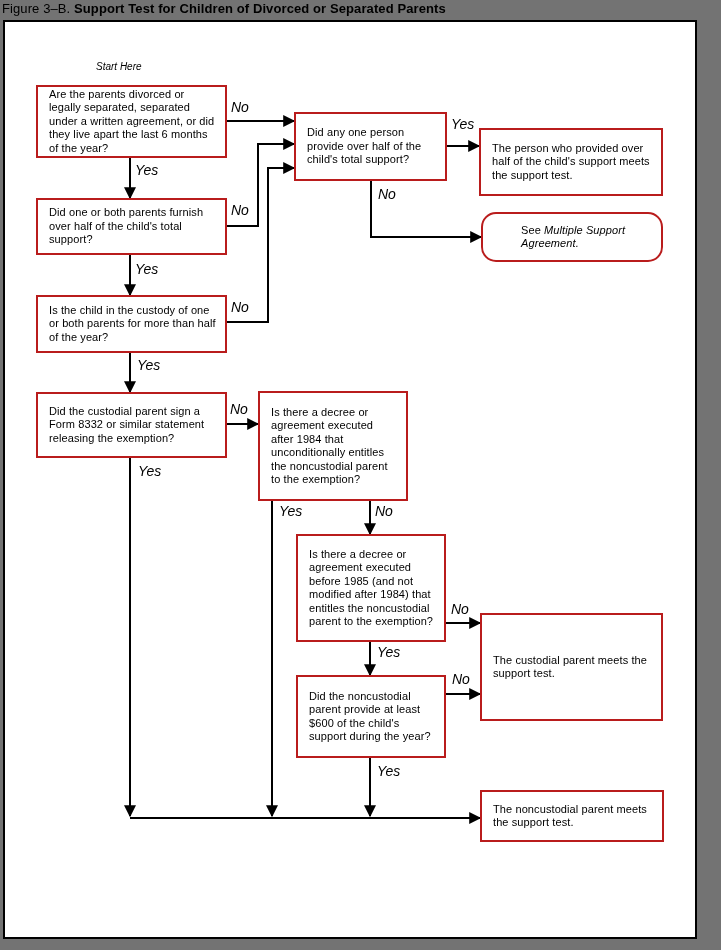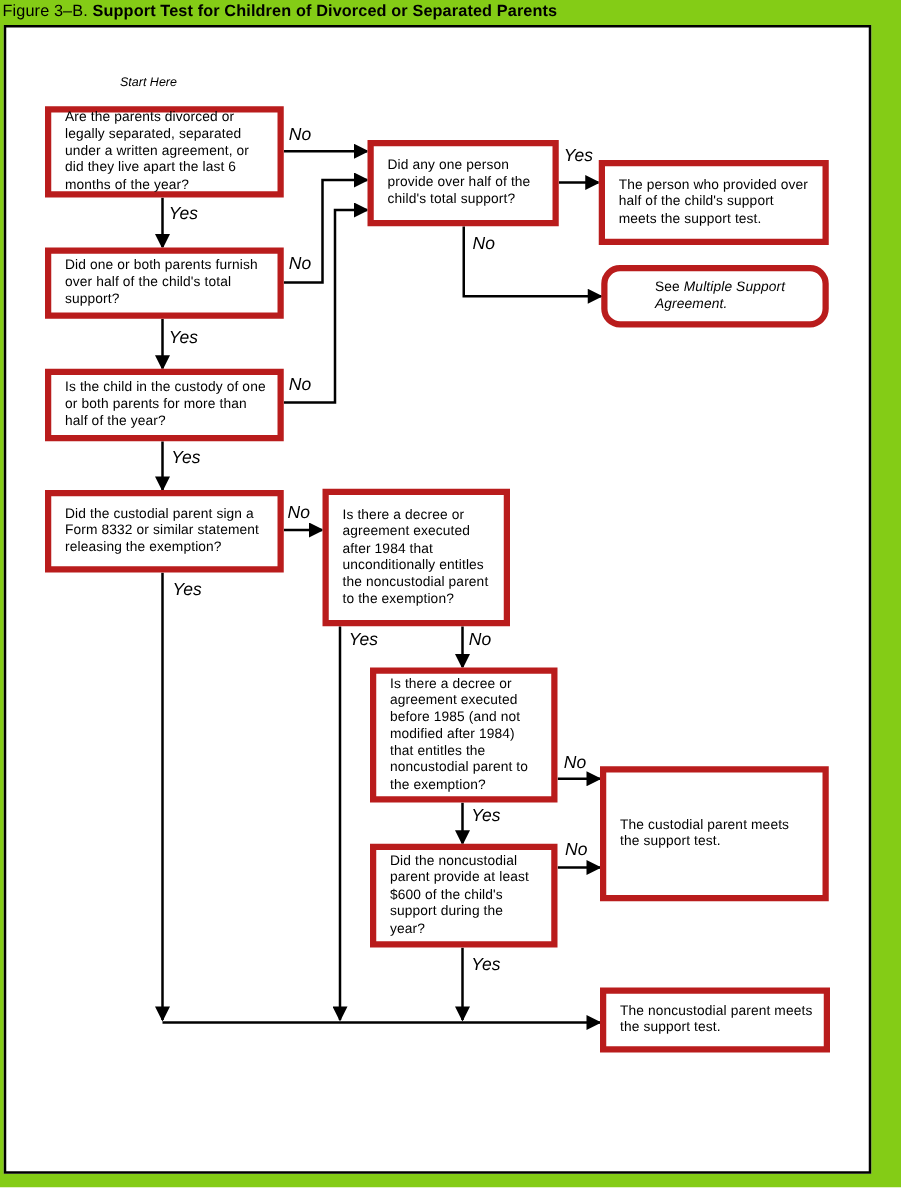--- a/index.html
+++ b/index.html
@@ -1,24 +1,24 @@
 <!DOCTYPE html>
 <html><head>
 <meta charset="utf-8">
 <style>
   * { margin: 0; padding: 0; box-sizing: border-box; }
   html, body { background: #ffffff; }
   body { font-family: "Liberation Sans", sans-serif; color: #000; }
-  .page { position: relative; width: 721px; height: 950px; background: #84cc16; overflow: hidden; }
+  .page { position: relative; width: 721px; height: 950px; background: #737373; overflow: hidden; }
   .title { position: absolute; left: 2px; top: 1px; font-size: 13px; white-space: nowrap; letter-spacing: 0.1px; }
   .t-prefix { font-weight: 400; }
   .t-main { font-weight: 700; }
   .frame { position: absolute; left: 3px; top: 20px; width: 694px; height: 919px; border: 2px solid #000; background: #fff; }
   svg.connectors { position: absolute; left: 0; top: 0; width: 721px; height: 950px; }
-  .node { position: absolute; border: 5px solid #b91c1c; background: #fff; display: flex; align-items: center;
+  .node { position: absolute; border: 2px solid #b91c1c; background: #fff; display: flex; align-items: center;
           font-size: 11px; line-height: 13.5px; padding: 3px 8px 3px 11px; letter-spacing: 0.1px; }
   .node.pad-multi { padding-left: 38px; border-radius: 15px; }
   .lbl { position: absolute; font-style: italic; font-size: 14px; }
   .start { position: absolute; left: 96px; top: 61px; font-weight: 400; font-style: italic; font-size: 10px; }
   .ital { font-style: italic; }
 </style>
 </head>
 <body>
 
 <div class="page">

